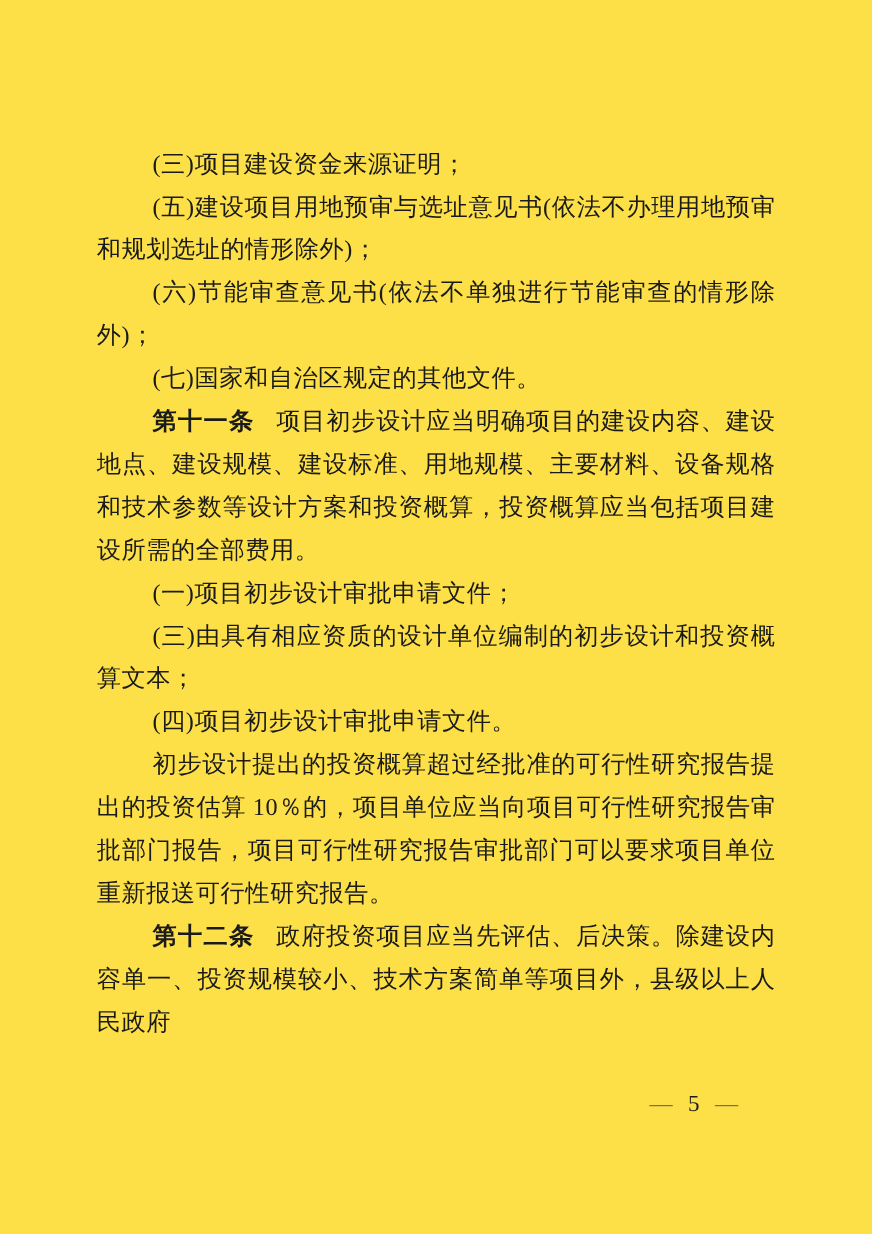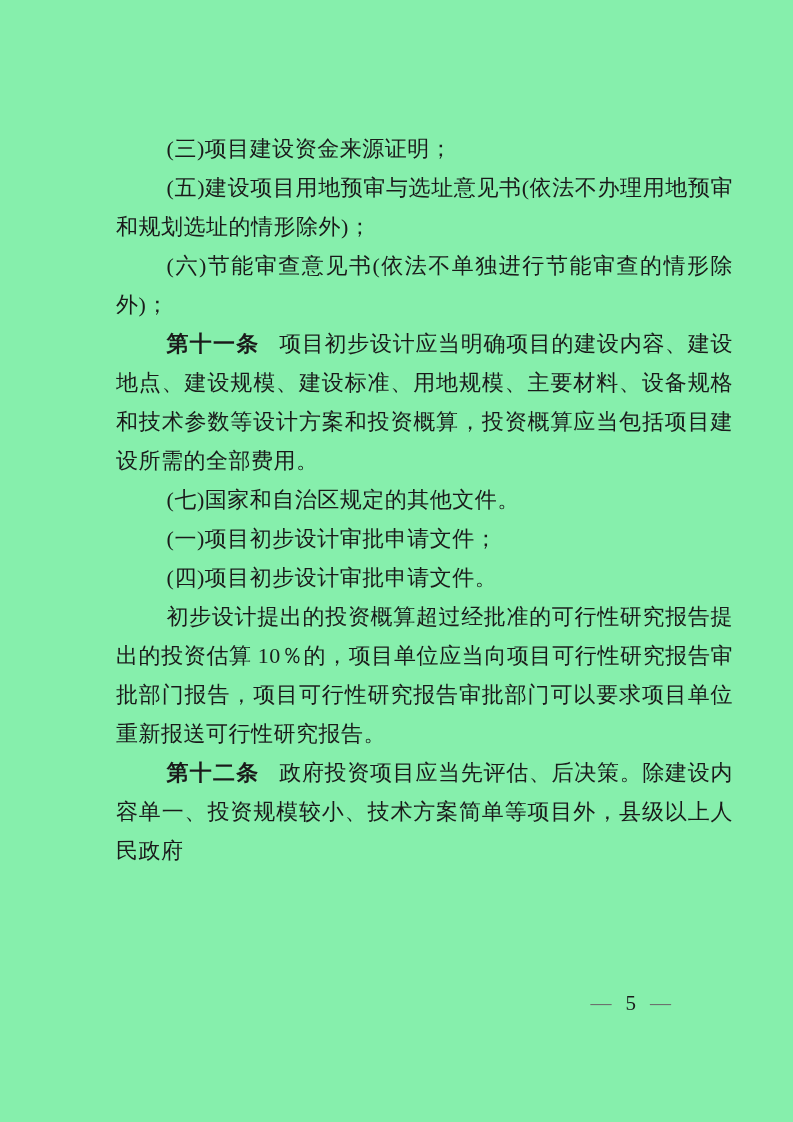--- a/index.html
+++ b/index.html
@@ -5,23 +5,23 @@
   html, body {
     margin: 0;
     padding: 0;
     background: #e8e8e8;
   }
   .page {
     position: relative;
     width: 793px;
     height: 1122px;
     margin: 0 auto;
-    background: #86efac;
+    background: #fde047;
     box-sizing: border-box;
-    padding: 129px 88px 0 116px;
+    padding: 129px 88px 0 88px;
     font-family: "Liberation Serif", "DejaVu Serif", serif;
     color: #1a1a1a;
     overflow: hidden;
   }
   .body-text {
     width: 617px;
   }
   .para {
     margin: 0;
     font-size: 22px;
@@ -55,23 +55,24 @@
   }
 </style>
 </head>
 <body>
 
 <div class="page">
   <div class="body-text" id="paragraphs">
       <p class="para"><span>(三)项目建设资金来源证明；</span></p>
       <p class="para"><span>(五)建设项目用地预审与选址意见书(依法不办理用地预审和规划选址的情形除外)；</span></p>
       <p class="para"><span>(六)节能审查意见书(依法不单独进行节能审查的情形除外)；</span></p>
+      <p class="para"><span>(七)国家和自治区规定的其他文件。</span></p>
       <p class="para"><b class="lead">第十一条</b><span>项目初步设计应当明确项目的建设内容、建设地点、建设规模、建设标准、用地规模、主要材料、设备规格和技术参数等设计方案和投资概算，投资概算应当包括项目建设所需的全部费用。</span></p>
-      <p class="para"><span>(七)国家和自治区规定的其他文件。</span></p>
       <p class="para"><span>(一)项目初步设计审批申请文件；</span></p>
+      <p class="para"><span>(三)由具有相应资质的设计单位编制的初步设计和投资概算文本；</span></p>
       <p class="para"><span>(四)项目初步设计审批申请文件。</span></p>
       <p class="para"><span>初步设计提出的投资概算超过经批准的可行性研究报告提出的投资估算 10％的，项目单位应当向项目可行性研究报告审批部门报告，项目可行性研究报告审批部门可以要求项目单位重新报送可行性研究报告。</span></p>
       <p class="para"><b class="lead">第十二条</b><span>政府投资项目应当先评估、后决策。除建设内容单一、投资规模较小、技术方案简单等项目外，县级以上人民政府</span></p>
     </div>
 
   <div class="footer">
     <span class="dash">—</span><span class="num">5</span><span class="dash">—</span>
   </div>
 </div>
 

